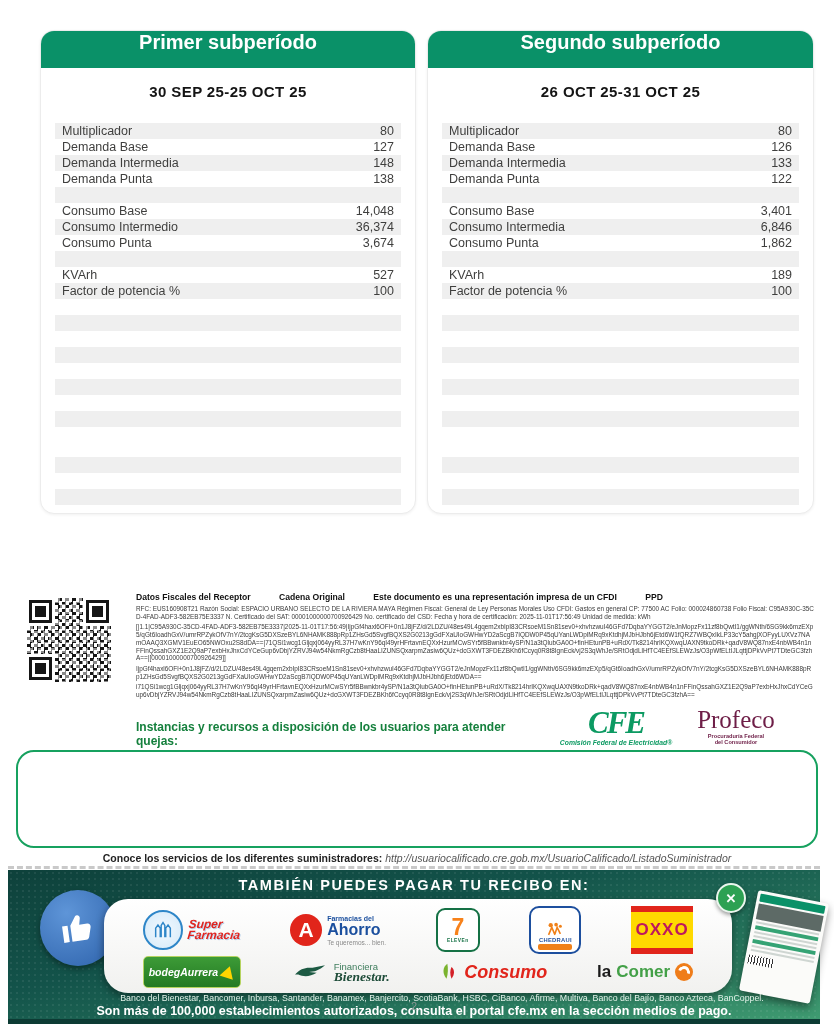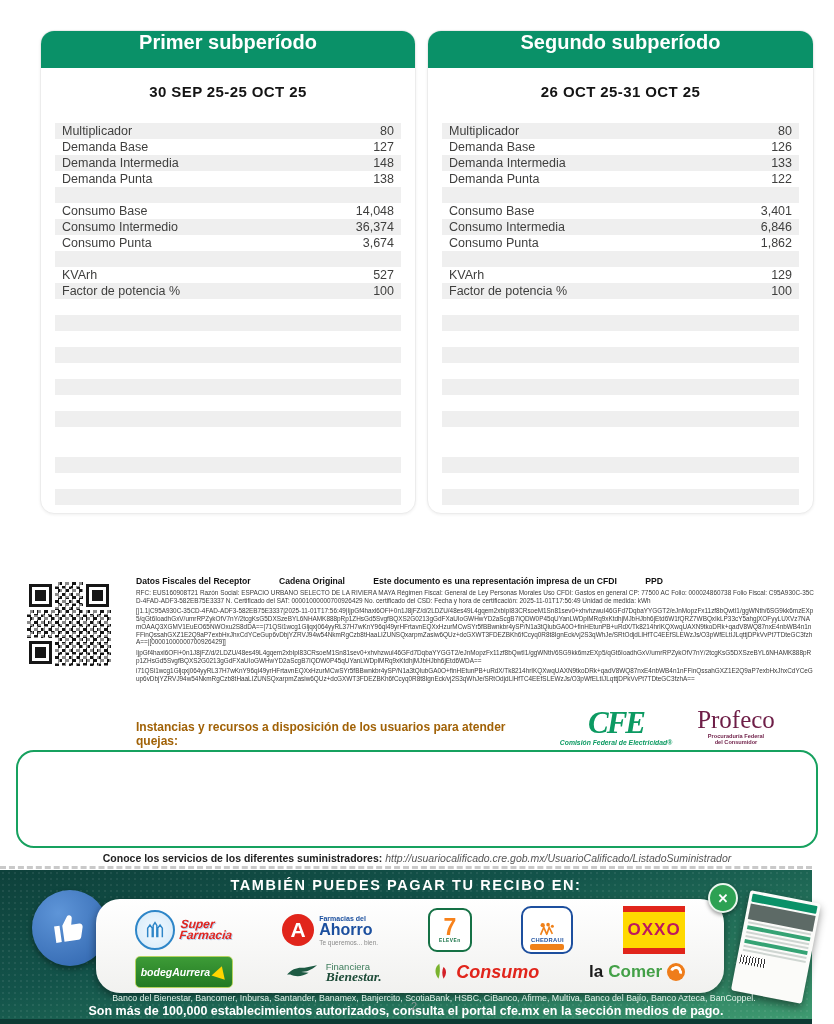--- a/index.html
+++ b/index.html
@@ -16,57 +16,57 @@
   .card-date{text-align:center;font-size:15px;font-weight:bold;color:#141414;
              letter-spacing:.4px;padding:15px 0 9px;}
   .tbl{margin-top:14px;}
   .trow{display:flex;justify-content:space-between;align-items:center;height:16px;
         margin:0 14px;padding:0 7px;font-size:12.5px;color:#3f3f3e;}
   .trow.stripe{background:#efefef;gap:16px;}
   .trow .val{text-align:right;}
   .trow.tall{height:30px;}
 
   
-  #fiscal{position:absolute;left:24px;top:576px;width:792px;}
+  #fiscal{position:absolute;left:24px;top:592px;width:792px;}
   .qr{position:absolute;left:0;top:3px;width:90px;height:90px;background:#fff;}
   .qr-data{position:absolute;inset:3px;
      background:repeating-conic-gradient(#161616 0% 25%,#fff 0% 50%);background-size:7px 7px;}
   .qr-data::after{content:"";position:absolute;inset:0;opacity:.5;
      background:repeating-conic-gradient(#fff 0% 25%,transparent 0% 50%);background-size:11px 11px;}
   .qf{position:absolute;width:17px;height:17px;border:3px solid #161616;background:#fff;outline:3px solid #fff;}
   .qf::after{content:"";position:absolute;inset:3px;background:#161616;}
   .qf.tl{left:5px;top:5px;} .qf.tr{right:5px;top:5px;} .qf.bl{left:5px;bottom:5px;}
   .ftxt{margin-left:112px;width:678px;color:#2f2f2f;}
   .f-head{font-size:8.6px;font-weight:bold;color:#111;white-space:nowrap;}
   .f-head span{margin-right:26px;}
   .f-p{font-size:6.4px;line-height:7.7px;word-break:break-all;margin-top:3px;color:#3a3a3a;}
 
   
   #instancias{position:absolute;left:136px;top:720px;width:390px;}
-  .inst-text{font-size:12px;font-weight:bold;color:#a16207;}
+  .inst-text{font-size:12px;font-weight:bold;color:#15803d;}
   .aviso{font-size:13px;font-weight:bold;font-style:italic;color:#0aa05a;text-align:center;margin-top:6px;}
   #cfe-logo{position:absolute;left:556px;top:708px;width:120px;text-align:center;}
   .cfe-word{font-size:31px;font-weight:bold;font-style:italic;color:#0c9a62;
             font-family:"Liberation Serif",serif;letter-spacing:-2px;line-height:30px;}
   .cfe-cap{font-size:6.8px;font-style:italic;font-weight:bold;color:#0c9a62;margin-top:1px;}
   #profeco-logo{position:absolute;left:676px;top:708px;width:120px;text-align:center;}
   .prof-word{font-family:"Liberation Serif",serif;font-size:25px;color:#6e1e47;line-height:24px;}
   .prof-cap{font-size:5.6px;font-weight:bold;color:#6e1e47;line-height:6.4px;margin-top:1px;}
 
   
   #aviso-box{position:absolute;left:16px;top:750px;width:798px;height:94px;
              border:2px solid #17a15f;border-radius:18px;background:#fff;}
 
   
   #suministradores{position:absolute;left:0;top:852px;width:100%;text-align:center;font-size:10.5px;color:#222;}
   #suministradores .lbl{font-weight:bold;}
   #suministradores .url{font-style:italic;color:#555;}
 
   
-  #banner{position:absolute;left:0;top:866px;width:812px;height:158px;}
+  #banner{position:absolute;left:8px;top:866px;width:812px;height:158px;}
   .dash-sep{position:absolute;left:0;top:0;width:100%;border-top:3px dashed #c9c9c9;}
   .banner-bg{position:absolute;left:0;top:4px;right:0;bottom:0;
      background:linear-gradient(168deg,#0e413b 0%,#13534a 38%,#24725a 68%,#3f9b71 100%);
      border-bottom:5px solid #0d3b34;}
   .banner-bg::after{content:"";position:absolute;inset:0;
      background:radial-gradient(rgba(255,255,255,.07) 1px,transparent 1.2px);background-size:6px 6px;}
   .banner-title{position:absolute;left:0;top:11px;width:100%;text-align:center;color:#fff;
      font-size:14.5px;font-weight:bold;letter-spacing:1.6px;}
   .pill{position:absolute;left:96px;top:33px;width:628px;height:94px;border-radius:24px;
      background:linear-gradient(#ffffff,#f1f1ef);box-shadow:0 3px 8px rgba(0,0,0,.45);}
@@ -234,21 +234,21 @@
         <span>Consumo Intermedia</span>
         <span class="val">6,846</span>
       </div>
     <div class="trow">
         <span>Consumo Punta</span>
         <span class="val">1,862</span>
       </div>
     <div class="trow stripe"></div>
     <div class="trow">
         <span>KVArh</span>
-        <span class="val">129</span>
+        <span class="val">189</span>
       </div>
     <div class="trow stripe">
         <span>Factor de potencia %</span>
         <span class="val">100</span>
       </div>
     <div class="trow"></div>
       <div class="trow stripe"></div>
     <div class="trow"></div>
       <div class="trow stripe"></div>
     <div class="trow"></div>

